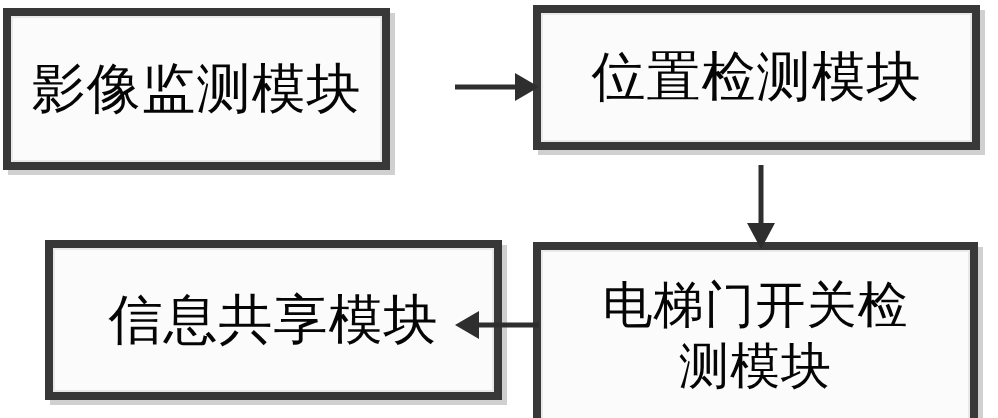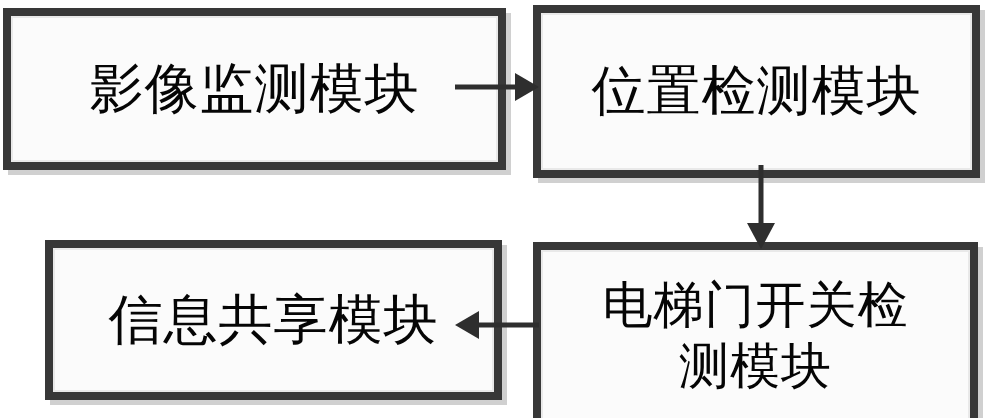--- a/index.html
+++ b/index.html
@@ -40,22 +40,22 @@
     position: relative;
     color: #050505;
     font-size: 54px;
     line-height: 1.12;
     letter-spacing: 1px;
     font-weight: 400;
     white-space: pre-line;
     padding: 0 6px;
   }
 
-  #node-image-monitoring   { left: 3px;   top: 8px;   width: 503px; height: 162px; }
-  #node-position-detection { left: 533px; top: 5px;   width: 447px; height: 173px; }
+  #node-image-monitoring   { left: 3px;   top: 8px;   width: 387px; height: 162px; }
+  #node-position-detection { left: 533px; top: 5px;   width: 447px; height: 145px; }
   #node-door-switch        { left: 533px; top: 242px; width: 445px; height: 188px; }
   #node-info-sharing       { left: 5px;   top: 240px; width: 457px; height: 160px; margin-left: 40px; }
 
   #node-door-switch .node-label { font-size: 50px; line-height: 1.22; }
 
   
   .edge {
     position: absolute;
     pointer-events: none;
   }

